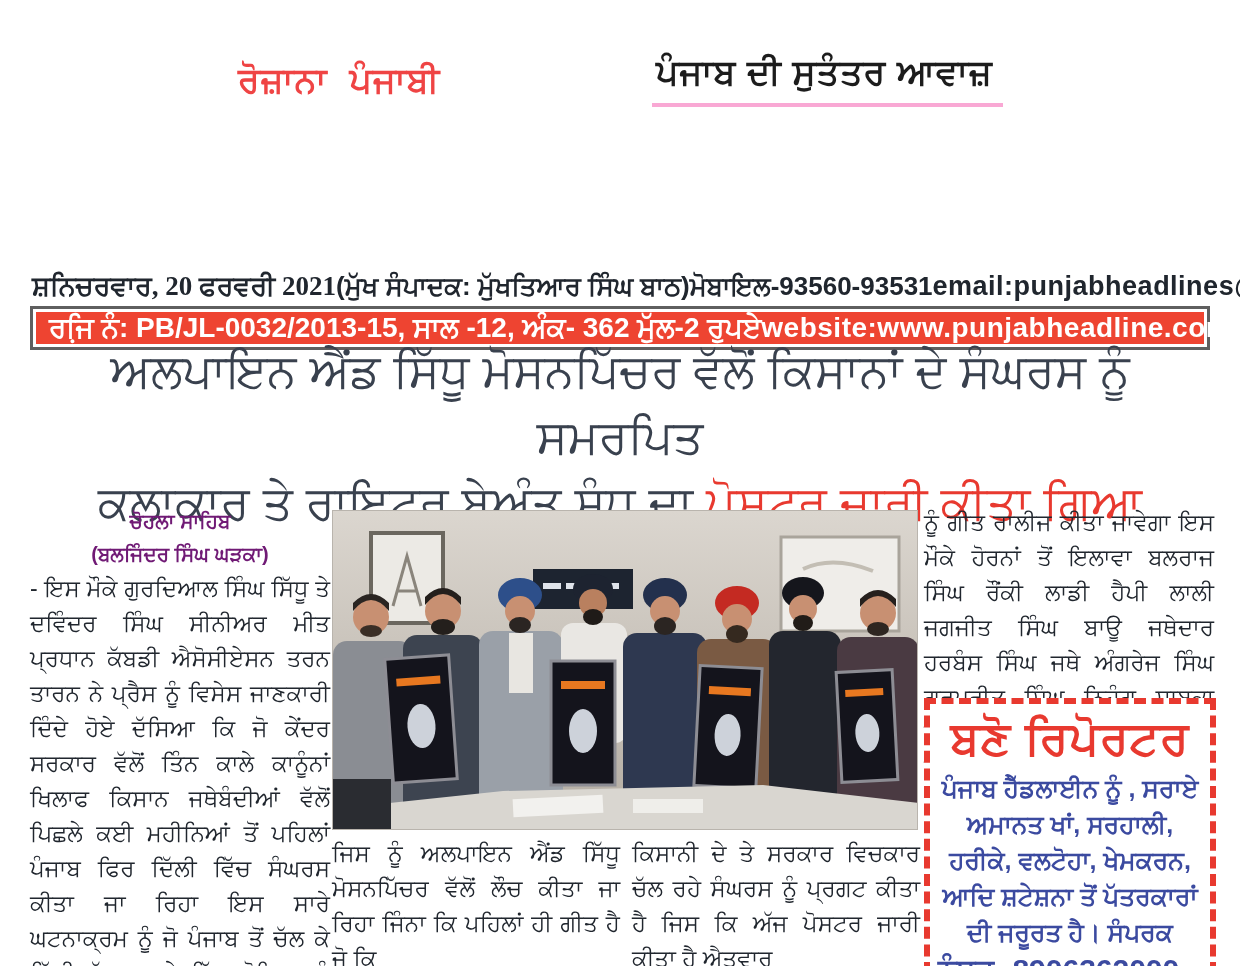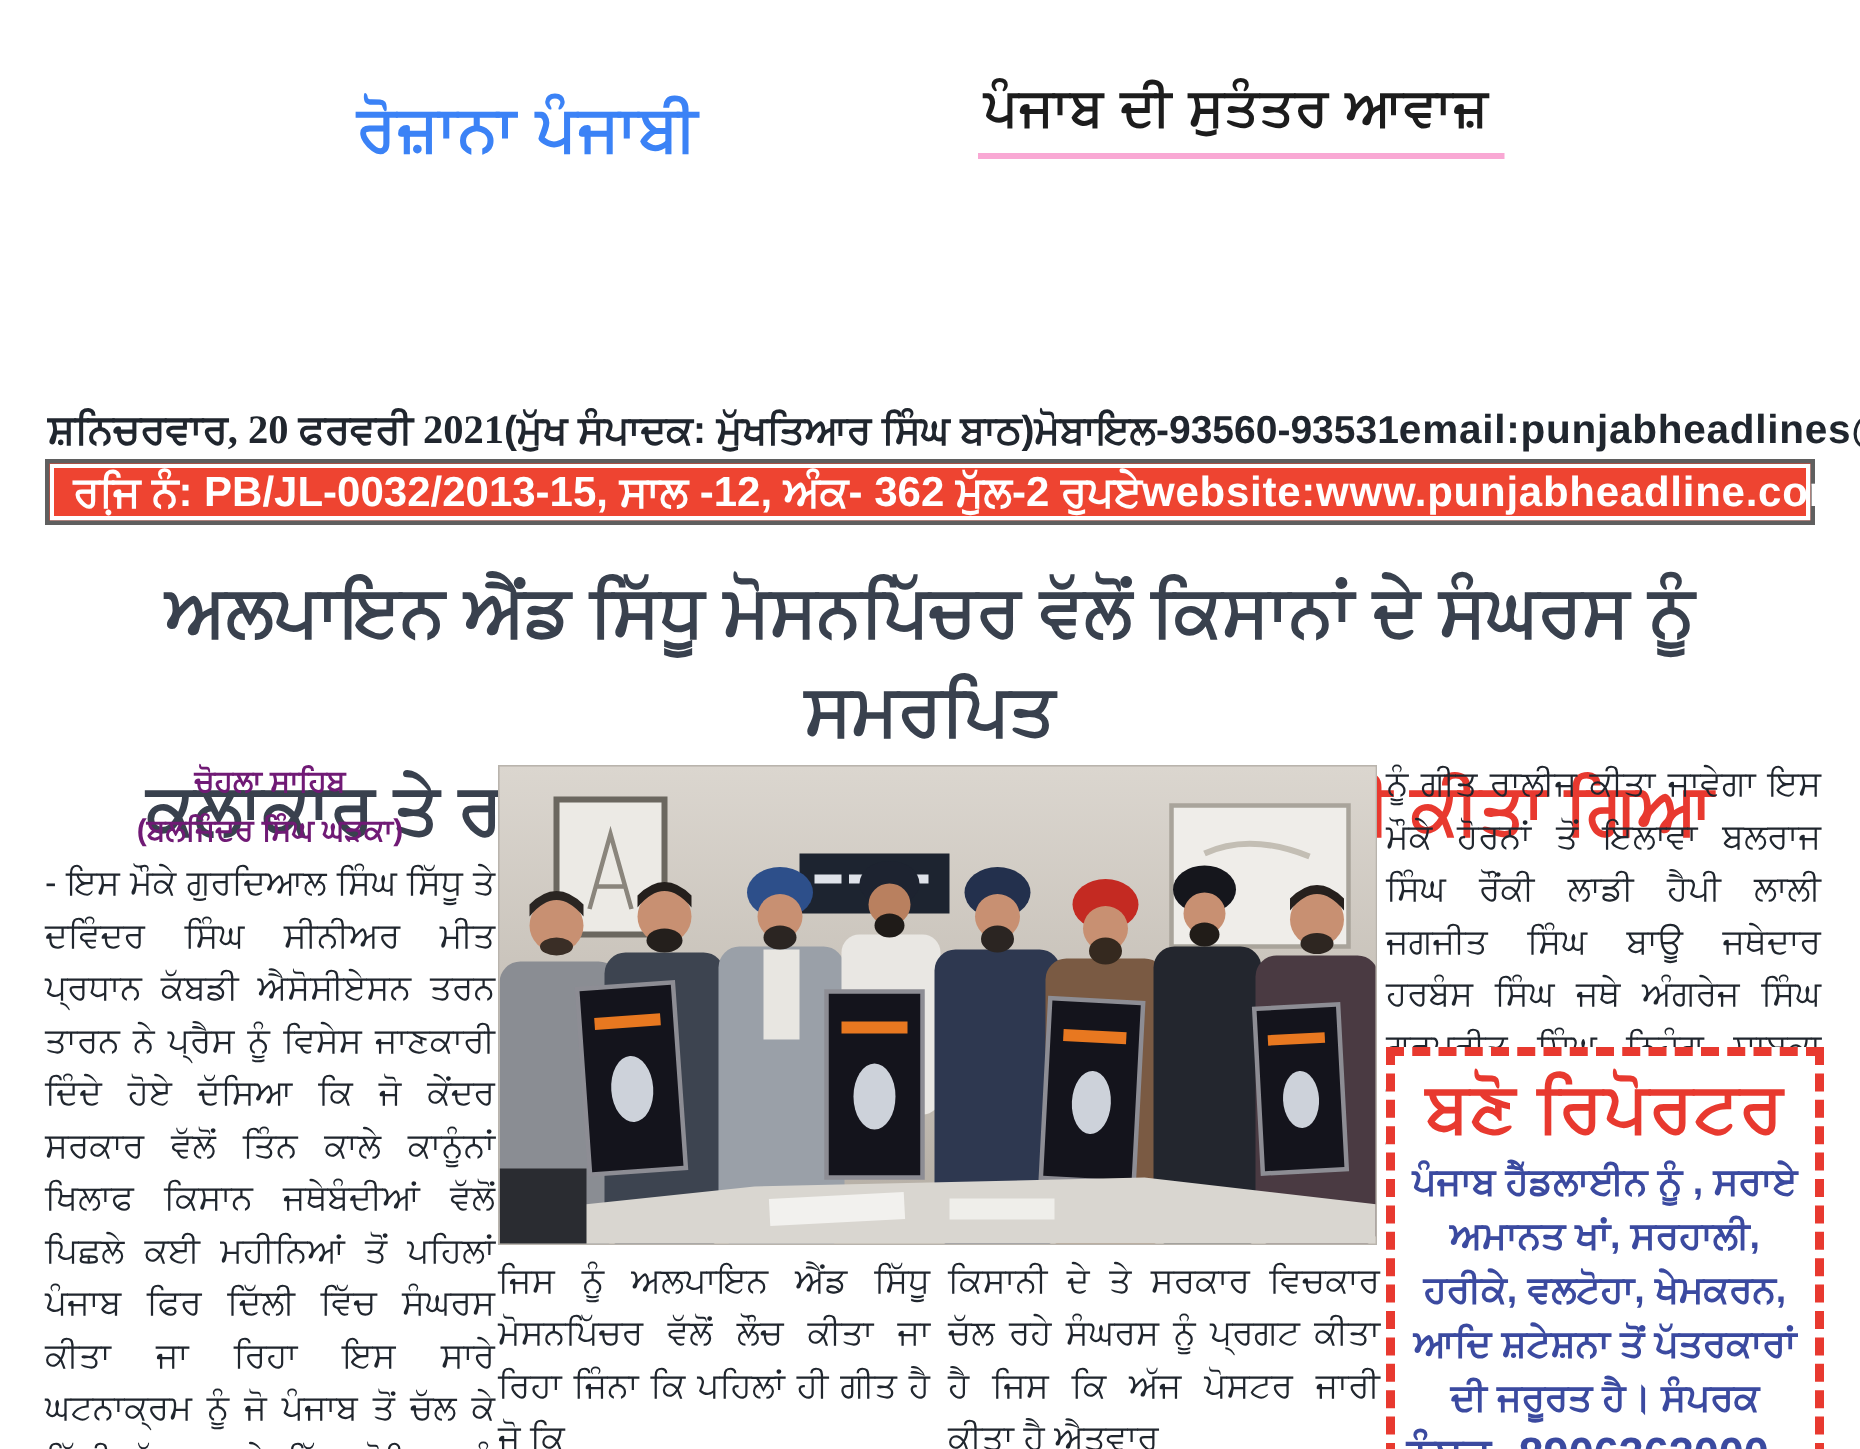--- a/index.html
+++ b/index.html
@@ -13,22 +13,22 @@
   html,body{background:#ffffff;}
   body{
     font-family:"Liberation Sans","DejaVu Sans",sans-serif;
     width:1240px;height:966px;position:relative;overflow:hidden;color:var(--ink);
   }
   .page{position:absolute;inset:0;background:#fff;}
 
   
   .masthead{position:absolute;left:0;top:0;width:1240px;height:258px;}
   .tagline-left{
-    position:absolute;left:238px;top:62px;font-size:42px;font-weight:700;color:#3b82f6;
-    letter-spacing:1px;z-index:3;
+    position:absolute;left:238px;top:62px;font-size:35px;font-weight:700;color:#ef4444;
+    letter-spacing:1px;z-index:3;font-family:Liberation Mono, monospace;
   }
   .tagline-right{
     position:absolute;left:652px;top:52px;font-size:35px;font-weight:700;color:#1c1c1c;
     border-bottom:4px solid #f9a8d4;padding:0 10px 10px 4px;z-index:3;letter-spacing:1px;
   }
   .mast-title{
     position:absolute;left:0;top:30px;width:1240px;text-align:center;
     font-size:138px;line-height:1.35;font-weight:800;color:var(--red);
     text-shadow:6px 7px 0 rgba(125,120,115,.55);letter-spacing:1px;white-space:nowrap;
   }
@@ -47,22 +47,22 @@
     position:absolute;left:30px;top:306px;width:1180px;height:44px;
     background:var(--bar-red);border:3px solid #5f5f5f;box-shadow:inset 0 0 0 3px #fff;
     display:flex;align-items:center;justify-content:space-between;
     padding:16px 16px;color:#fff;font-weight:700;white-space:nowrap;
   }
   .regbar .reg-left{font-size:28px;}
   .regbar .website{font-size:28px;letter-spacing:.5px;}
 
   
   .headline{
-    position:absolute;left:30px;top:374px;width:1180px;text-align:center;
-    font-weight:700;color:var(--headline-dark);line-height:66px;font-size:47px;
+    position:absolute;left:30px;top:338px;width:1180px;text-align:center;
+    font-weight:400;color:var(--headline-dark);line-height:66px;font-size:47px;
   }
   .headline .hl-red{color:#e8392f;}
 
   
   .col{position:absolute;font-size:23px;line-height:35px;text-align:justify;color:var(--ink);}
   .col p{text-align:justify;}
   .left-col{left:30px;top:505px;width:300px;}
   .col-head{text-align:center;font-weight:700;font-size:20px;line-height:33px;color:#701a75;}
   .right-col{left:924px;top:505px;width:290px;}
   .below-left{left:332px;top:836px;width:288px;}

